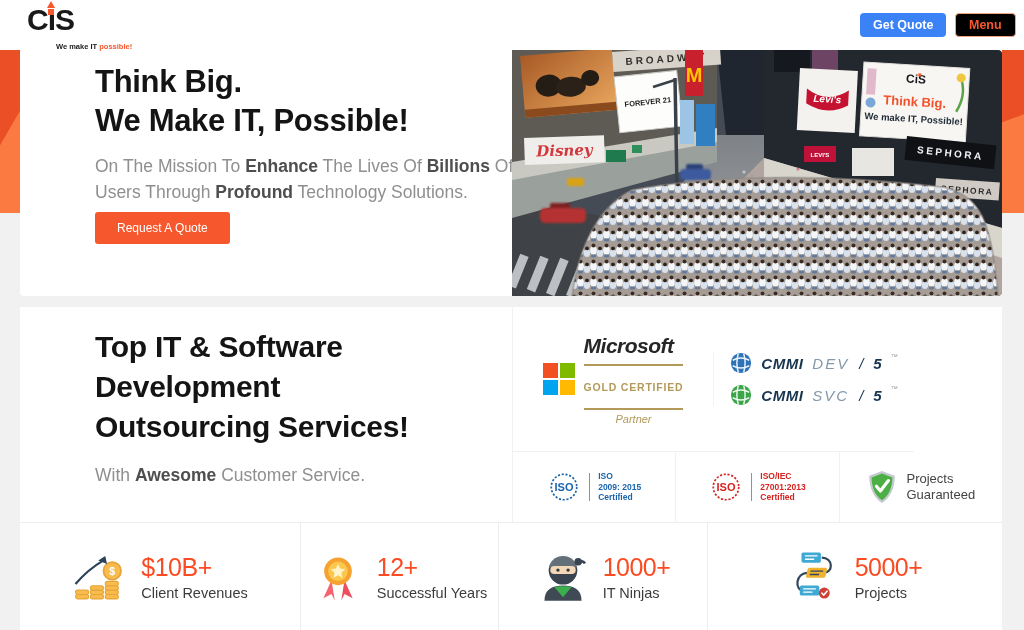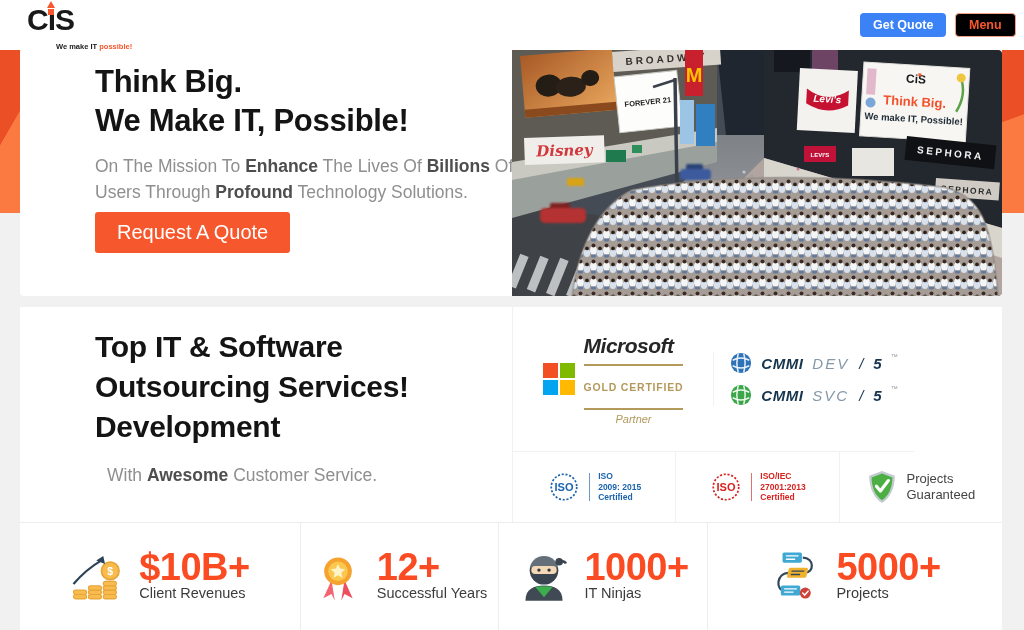--- a/index.html
+++ b/index.html
@@ -25,27 +25,27 @@
   .strip-left  { position:absolute; left:0; top:50px; width:20px; height:163px;
     background:linear-gradient(120deg,#ea4f25 48%,#fa7a41 48.5%); }
   .strip-right { position:absolute; left:1002px; top:50px; width:22px; height:163px;
     background:linear-gradient(160deg,#ea4f25 42%,#fa7a41 42.5%); }
   
   .hero-card { position:absolute; left:20px; top:50px; width:982px; height:246px; background:#fff; border-radius:4px; overflow:hidden; }
   .hero-title { position:absolute; left:75px; top:12px; font-size:31px; font-weight:800; color:#141414; line-height:39px; letter-spacing:-0.3px; }
   .hero-sub { position:absolute; left:75px; top:103px; width:440px; font-size:17.5px; line-height:26px; color:#8f8f8f; }
   .hero-sub b { color:#4e4e4e; font-weight:700; }
   .hero-cta { position:absolute; left:75px; top:162px; background:#f6572c; color:#fff; border:none; border-radius:3px;
-    font-size:20px; font-weight:400; padding:9px 22px; cursor:pointer; font-family:inherit; }
+    font-size:12px; font-weight:400; padding:9px 22px; cursor:pointer; font-family:inherit; }
   .hero-photo { position:absolute; left:492px; top:0; width:490px; height:246px; border-radius:0 4px 4px 0; overflow:hidden; }
   svg { font-family:"Liberation Sans", sans-serif; display:block; }
   
   .svc-card { position:absolute; left:20px; top:307px; width:982px; height:323px; background:#fff; border-radius:0; }
   .svc-title { position:absolute; left:75px; top:20px; font-size:30px; font-weight:800; color:#141414; line-height:40px; letter-spacing:-0.3px; }
-  .svc-sub { position:absolute; left:87px; top:158px; font-size:17.5px; color:#8f8f8f; }
+  .svc-sub { position:absolute; left:75px; top:158px; font-size:17.5px; color:#8f8f8f; }
   .svc-sub b { color:#4e4e4e; font-weight:700; }
   .cert-row { position:absolute; left:492px; top:0; width:402px; height:145px; display:flex;
     border-left:1px solid #f1f1f1; border-bottom:1px solid #f1f1f1;align-items:center; }
   .cert-cell { flex:1; display:flex; align-items:center; justify-content:center; }
   .cert-cell + .cert-cell { border-left:1px solid #f1f1f1; }
   .ms-badge { display:flex; align-items:center; gap:9px; }
   .ms-logo { display:grid; grid-template-columns:15px 15px; gap:2px; }
   .ms-sq { width:15px; height:15px; }
   .ms-name { font-size:21px; font-style:italic; font-weight:900; color:#262626; letter-spacing:-0.5px; line-height:23px; }
   .ms-gold { margin-top:7px; border-top:2px solid #b39a5b; border-bottom:2px solid #b39a5b; padding:15px 0;
@@ -64,21 +64,21 @@
   .iso-blue { color:#1b64ad; }
   .iso-red { color:#d6231f; }
   .iso-sep { width:1px; height:28px; background:currentColor; opacity:0.65; }
   .iso-text { font-size:8.5px; font-weight:700; line-height:10.5px; }
   .privacy-text { font-size:13px; color:#444; line-height:16px; }
   
   .stats-row { position:absolute; left:0; top:215px; width:982px; height:108px; display:grid;
     grid-template-columns:280px 198px 209px 295px; border-top:1px solid #ededed; }
   .stat-cell { display:flex; align-items:center; justify-content:center; gap:13px; border-left:1px solid #ededed; }
   .stat-cell:first-child { border-left:none; }
-  .stat-value { font-size:38px; font-weight:700; color:#fb4b22; line-height:31px; letter-spacing:-0.5px; }
+  .stat-value { font-size:25px; font-weight:400; color:#fb4b22; line-height:31px; letter-spacing:-0.5px; }
   .stat-label { font-size:14.5px; color:#3c3c3c; margin-top:2px; }
 </style>
 </head>
 <body>
 
 <div id="page">
 
   <div class="header">
     <div class="logo">
       <span class="logo-text"><span>C</span><span class="logo-i"><span>ı</span><span class="logo-i-dot"></span><span class="logo-i-caret"></span></span><span>S</span></span>
@@ -236,22 +236,22 @@
           <path d="M120,140 C200,125 310,123 430,137 C468,145 480,170 486,246 L60,246 C66,200 84,158 120,140 Z" fill="url(#crowdp)"></path>
           <path d="M120,140 C200,125 310,123 430,137 C468,145 480,170 486,246 L60,246 C66,200 84,158 120,140 Z" fill="none" stroke="#8e867f" stroke-width="2" opacity="0.5"></path>
         </g>
       </svg>
     </div>
   </div>
 
   <div class="svc-card">
     <div class="svc-title">
       <div>Top IT &amp; Software</div>
+      <div>Development</div>
       <div>Outsourcing Services!</div>
-      <div>Development</div>
     </div>
     <div class="svc-sub"><span>With </span><b>Awesome</b><span> Customer Service.</span></div>
 
     <div class="cert-row">
       <div class="cert-cell">
         <div class="ms-badge">
           <div class="ms-logo">
             <div class="ms-sq" style="background:#f25022"></div>
             <div class="ms-sq" style="background:#7fba00"></div>
             <div class="ms-sq" style="background:#00a4ef"></div>

